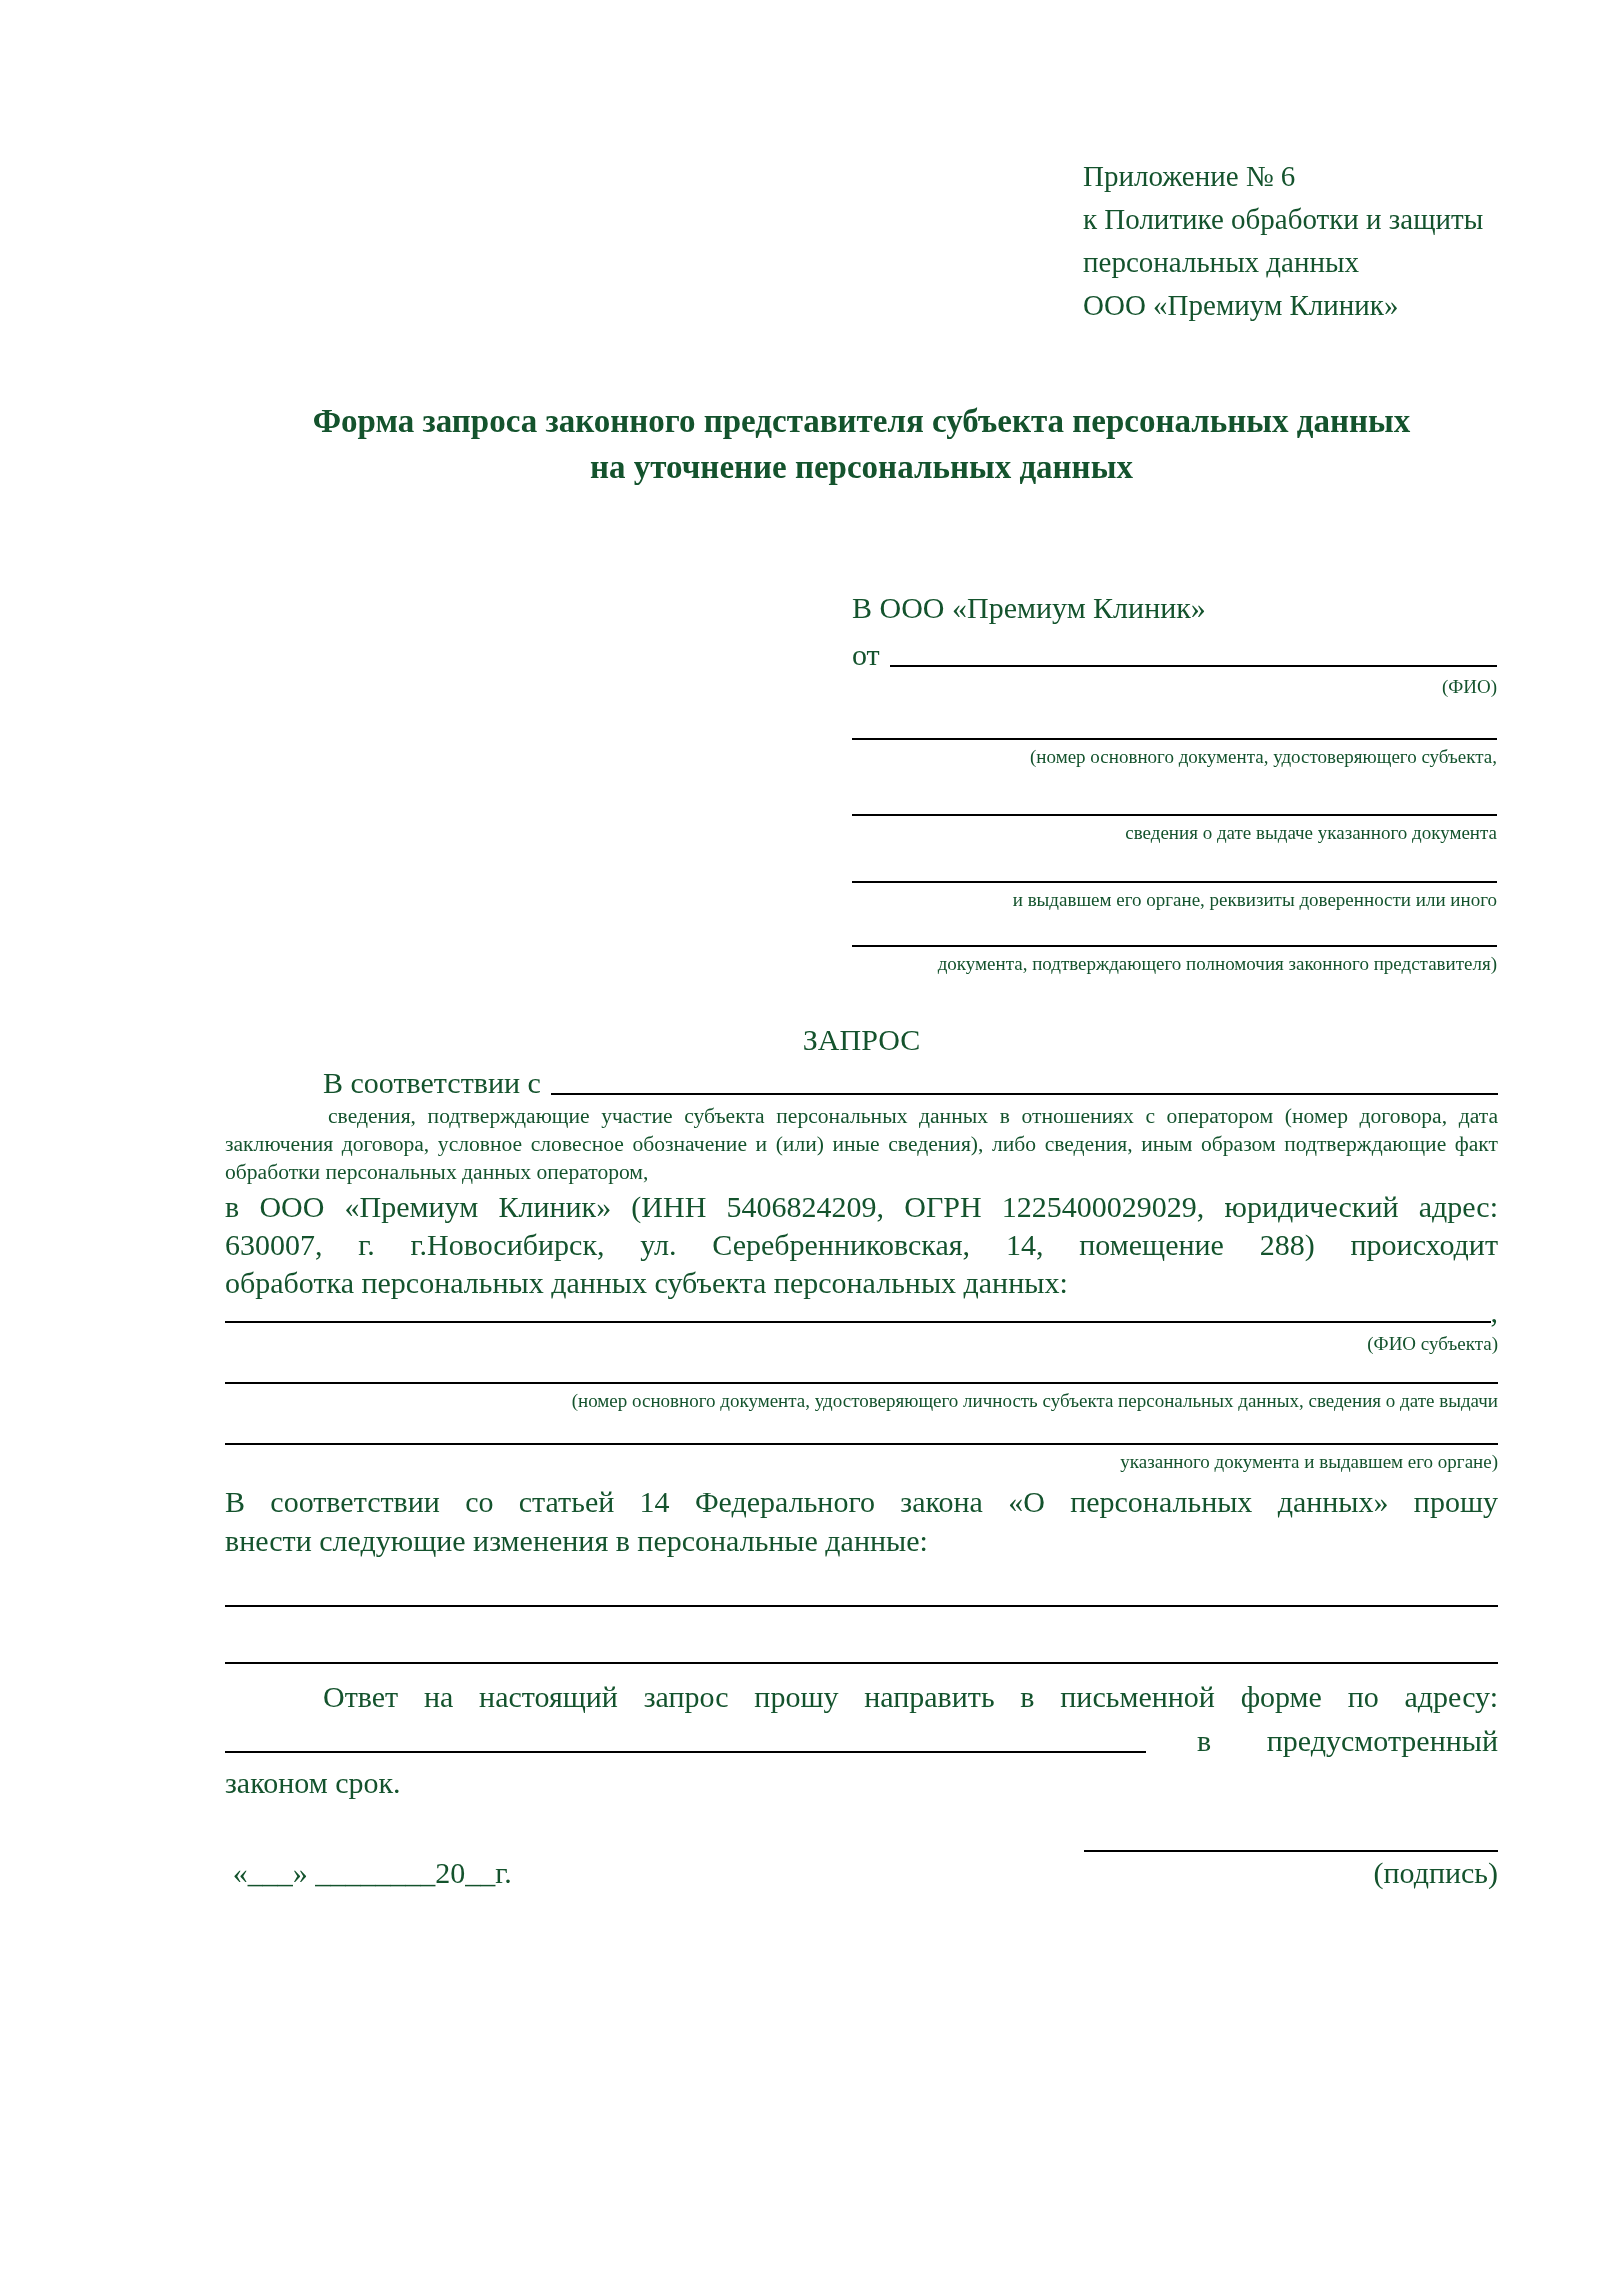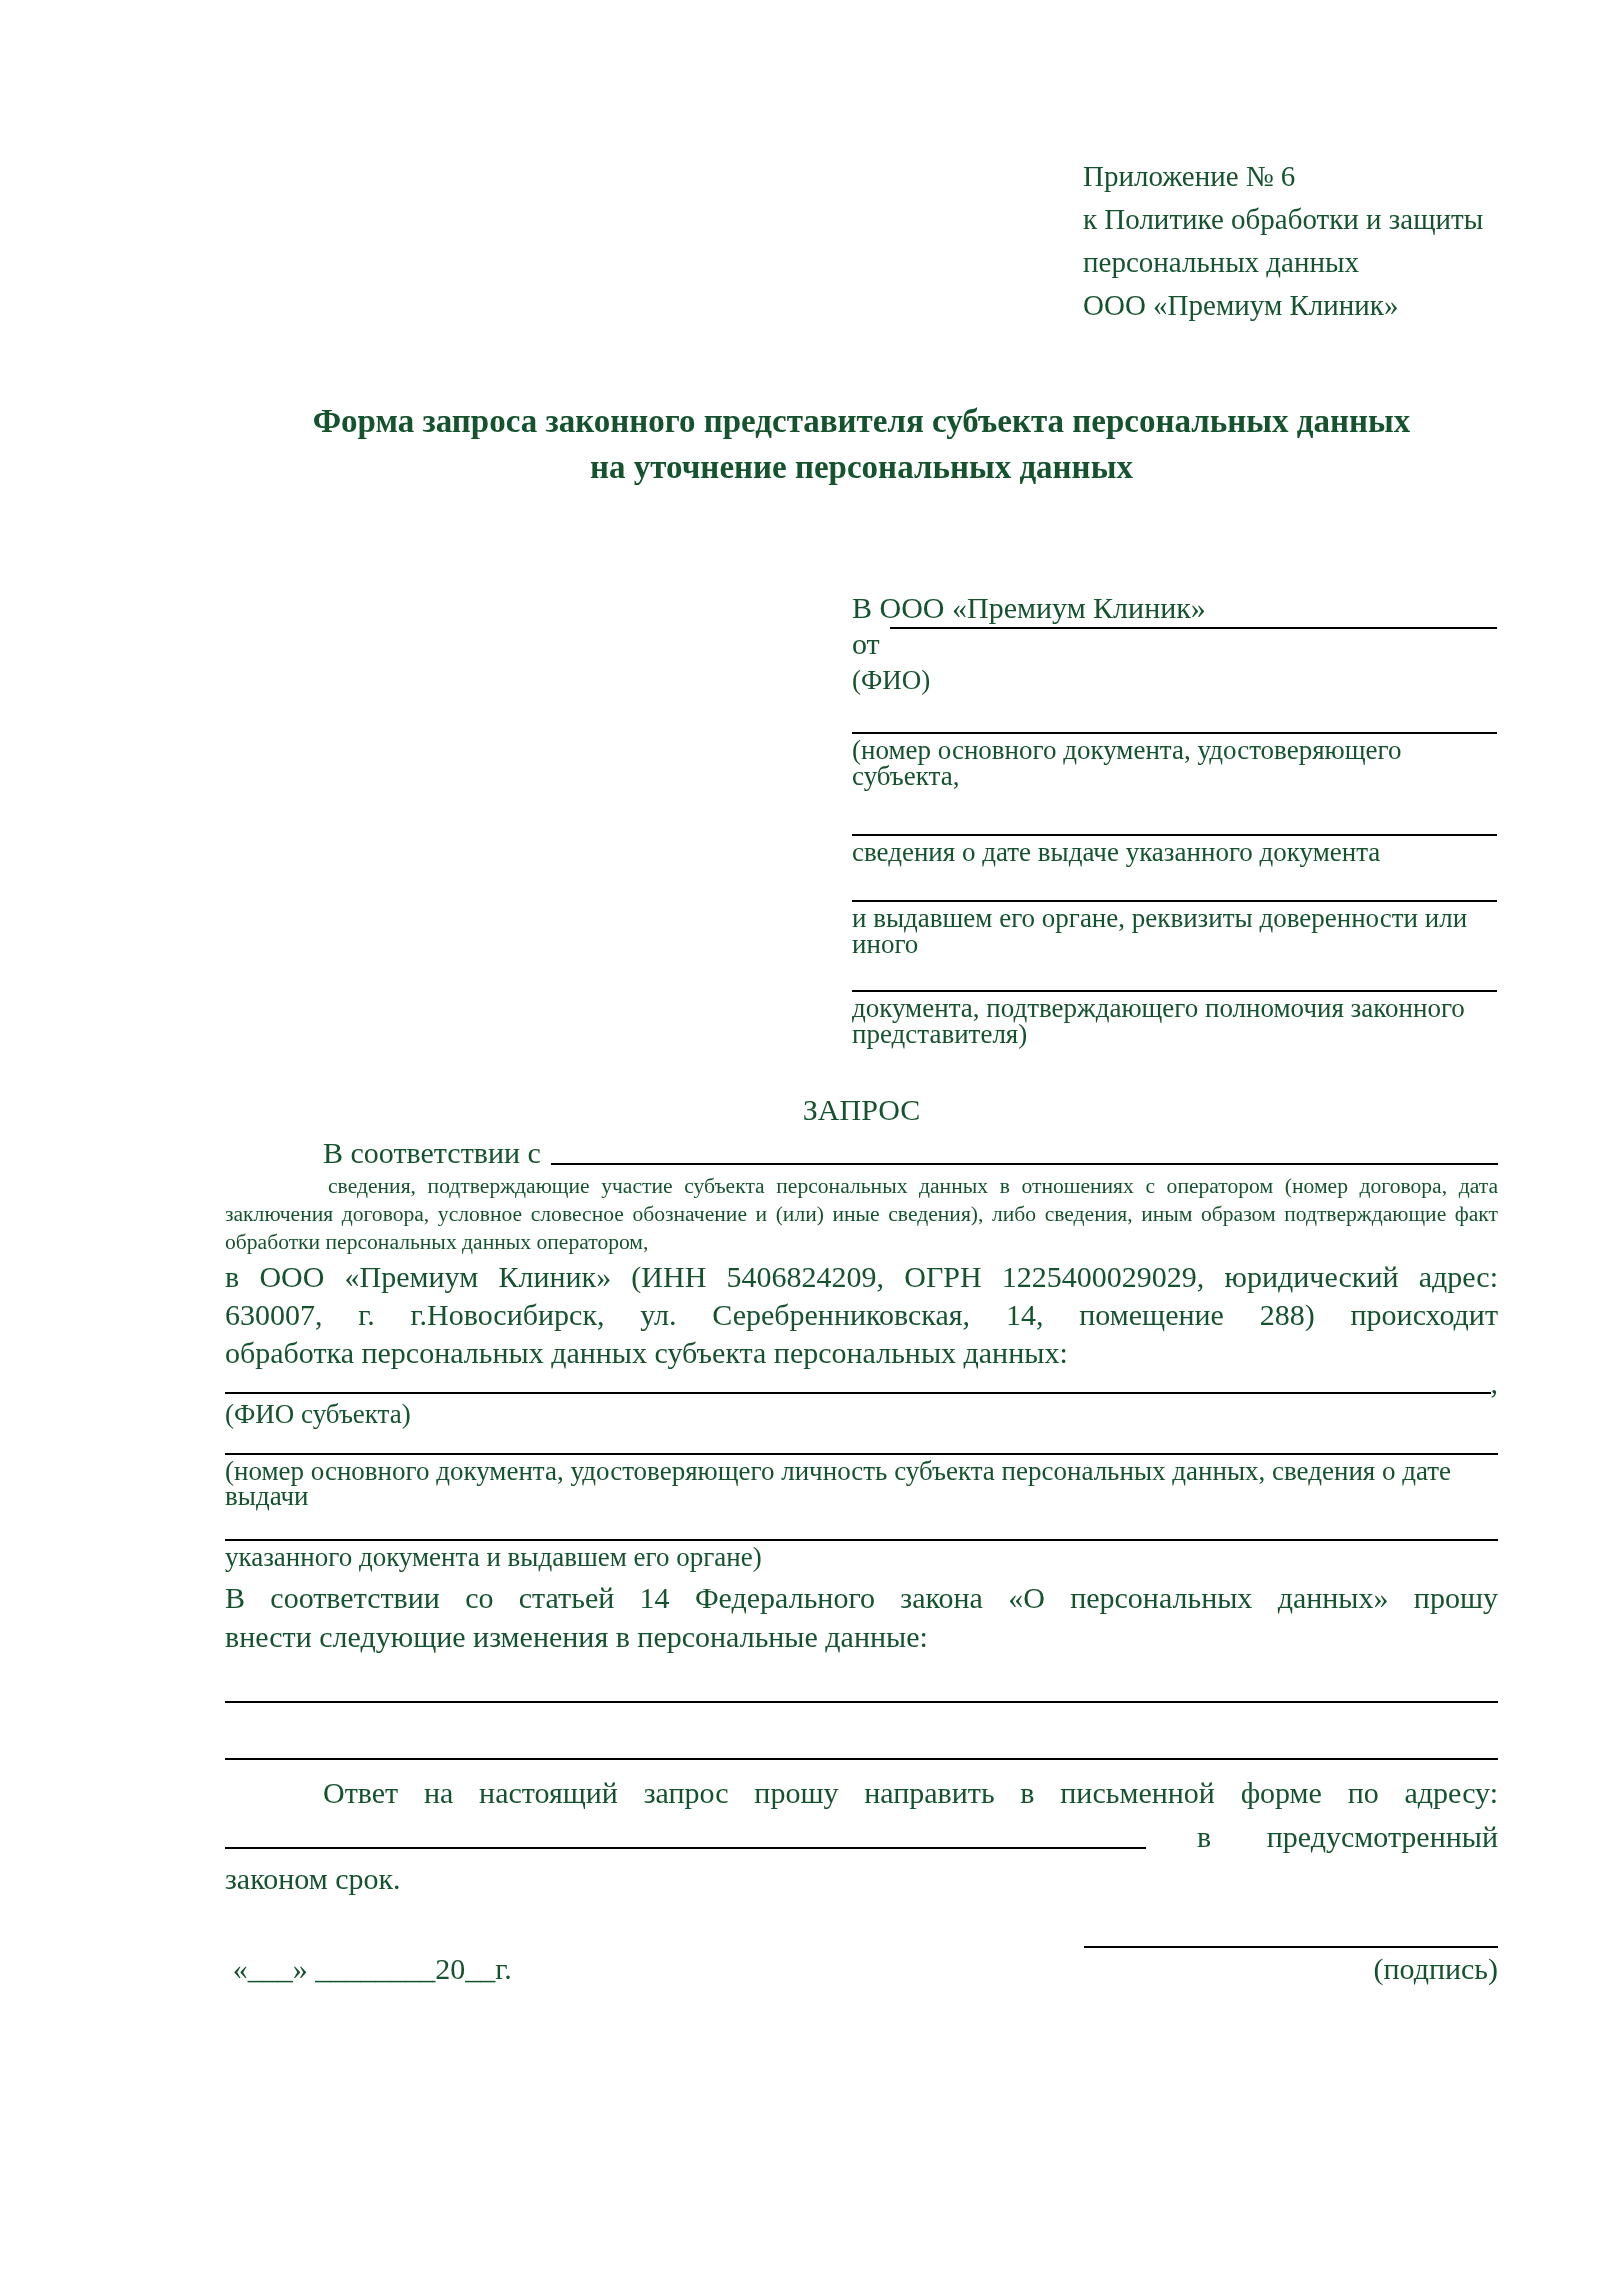--- a/index.html
+++ b/index.html
@@ -20,23 +20,23 @@
   .doc-title {
     margin-top: 71px;
     text-align: center;
     font-weight: bold;
     font-size: 33px;
     line-height: 46px;
   }
   
   .addressee { margin-top: 98px; margin-left: 627px; width: 645px; font-size: 30px; }
   .addr-to { line-height: 39px; }
-  .from-row { display: flex; align-items: flex-start; margin-top: 0; height: 39px; }
+  .from-row { display: flex; align-items: flex-end; margin-top: 6px; height: 39px; }
   .fill-line { flex: 1; border-bottom: 2.9px solid #000; margin: 0 0 4.9px 9.8px; }
-  .caption { font-size: 27px; line-height: 25.5px; text-align: left; margin-top: 2px; }
+  .caption { font-size: 19px; line-height: 25.5px; text-align: right; margin-top: 2px; }
   .line-group .blank-line { height: 5.9px; border-bottom: 2.9px solid #000; }
   .lg1 { margin-top: 33px; }
   .lg2 { margin-top: 39px; }
   .lg3 { margin-top: 29px; }
   .lg4 { margin-top: 27.4px; }
   .line-group .caption { margin-top: 3.9px; }
   
   .request-heading { margin-top: 43px; text-align: center; font-size: 30px; line-height: 39px; }
   .intro-row { display: flex; align-items: flex-end; height: 39px; margin-top: 2px; font-size: 30px; padding-left: 98px; }
   .footnote { margin-top: 2px; font-size: 21.6px; line-height: 28px; }

